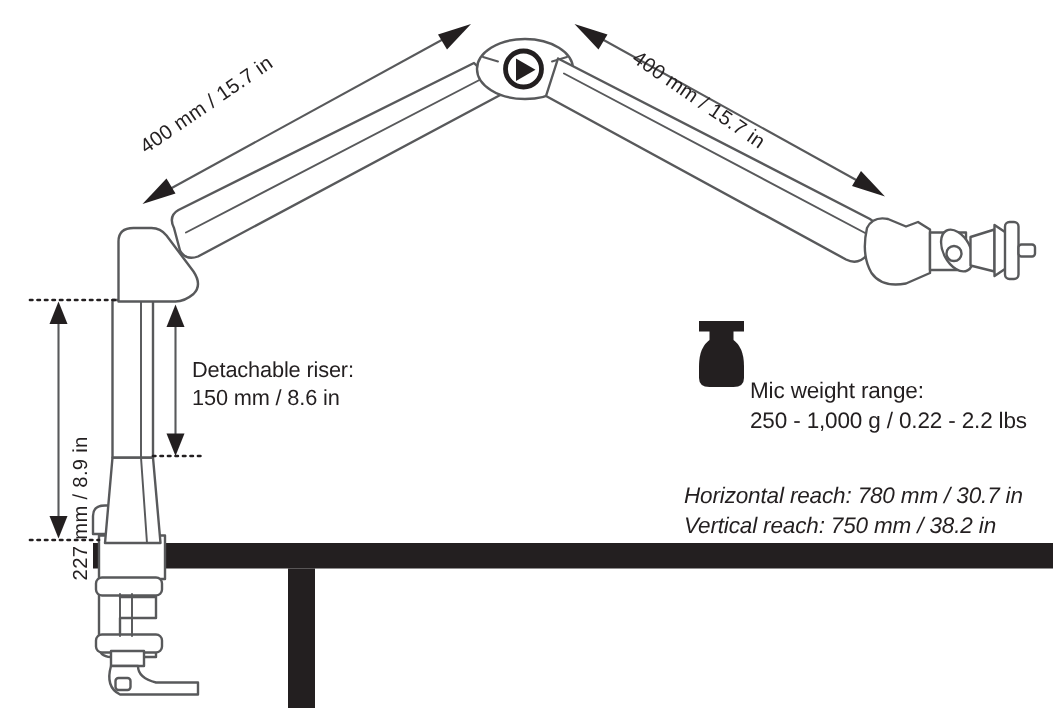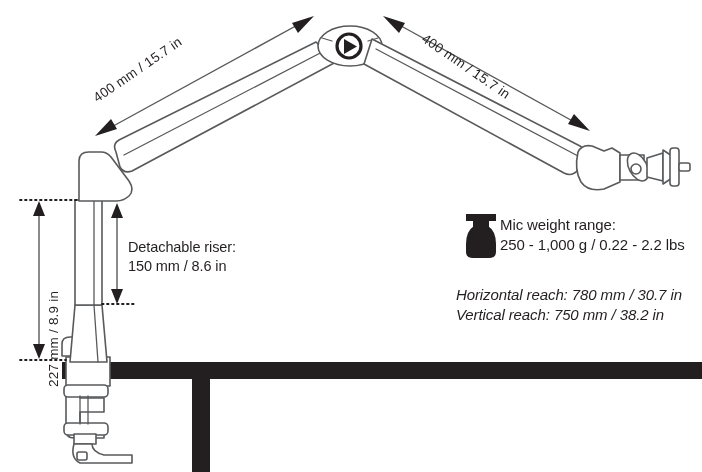--- a/index.html
+++ b/index.html
@@ -81,20 +81,21 @@
   .dim-label {
     font-size: 13.5px;
     transform-origin: 0 0;
     letter-spacing: 0.2px;
   }
   .body-label {
     font-size: 14.5px;
   }
   .info-label {
     font-size: 15px;
+    margin-top: 36px;
   }
   #label-left-arm {
     left: 90px;
     top: 92px;
     transform: rotate(-34.5deg);
   }
   #label-right-arm {
     left: 428px;
     top: 30px;
     transform: rotate(34.5deg);

